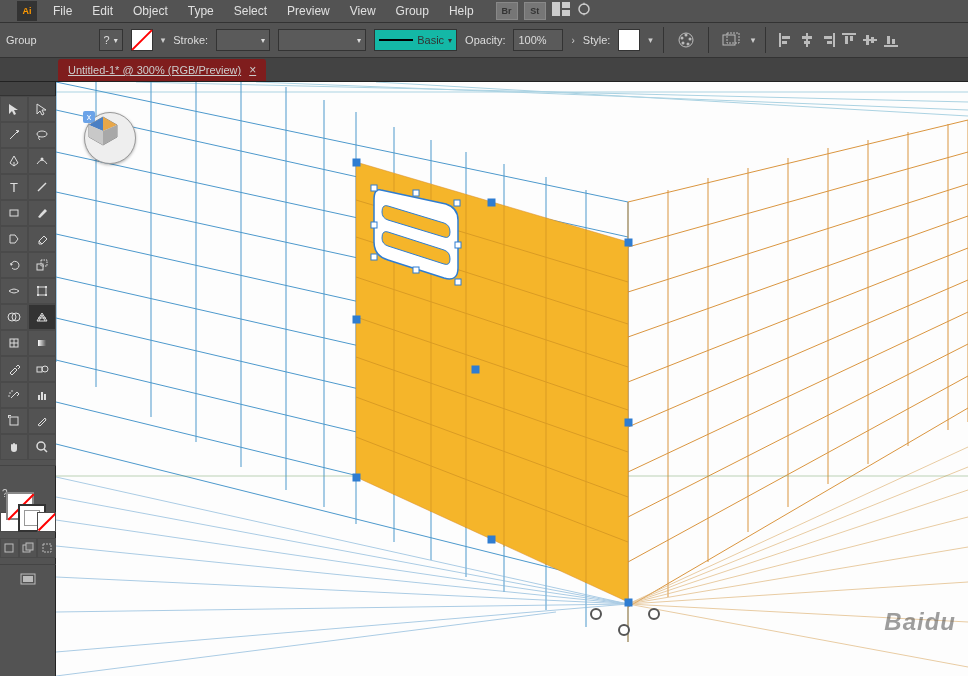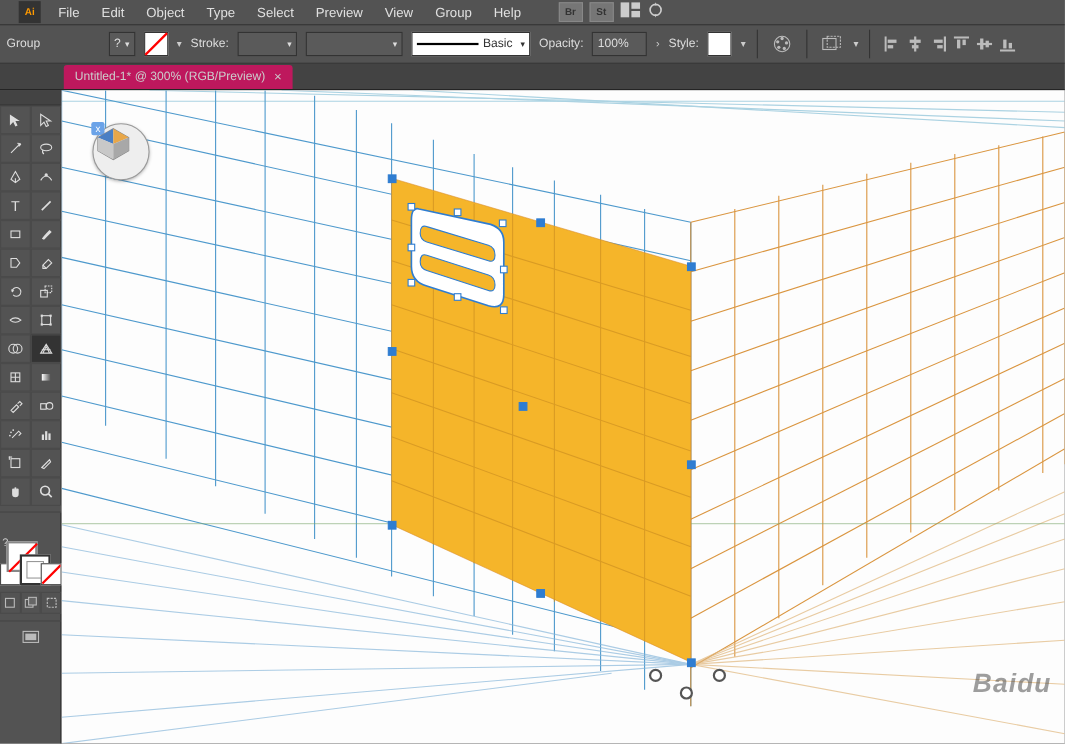--- a/index.html
+++ b/index.html
@@ -2,40 +2,40 @@
 <html><head>
 <meta charset="utf-8">
 <style>
 * { margin: 0; padding: 0; box-sizing: border-box; font-family: Arial, sans-serif; }
 body { width: 968px; height: 676px; overflow: hidden; background: #535353; position: relative; }
 
 
 .menubar { height: 22px; background: #535353; display: flex; align-items: center; padding-left: 17px; gap: 0; }
 .menubar .logo { width: 20px; height: 20px; background: #333; display: flex; align-items: center; justify-content: center; color: #ff9a00; font-size: 9px; font-weight: bold; margin-right: 6px; }
 .menubar .menu-item { color: #e0e0e0; font-size: 12px; padding: 3px 10px; cursor: pointer; }
-.menubar .right-icons { margin-left: 24px; display: flex; gap: 6px; align-items: center; }
+.menubar .right-icons { margin-left: 12px; display: flex; gap: 6px; align-items: center; }
 .menubar .icon-box { width: 22px; height: 18px; background: #767676; display: flex; align-items: center; justify-content: center; color: #333; font-size: 9px; font-weight: bold; border: 1px solid #888; }
 
 
 .controlbar { height: 36px; background: #535353; border-top: 1px solid #333; border-bottom: 1px solid #333; display: flex; align-items: center; padding: 0 6px; gap: 8px; }
 .controlbar .label { color: #ddd; font-size: 11px; }
 .controlbar .dropdown { height: 22px; background: #5a5a5a; border: 1px solid #333; display: flex; align-items: center; padding: 0 4px; color: #ddd; font-size: 11px; gap: 4px; }
 .controlbar .dropdown .chev { font-size: 8px; }
 .controlbar .swatch { width: 22px; height: 22px; border: 1px solid #333; background: #fff; position: relative; }
 .controlbar .swatch.diag::before { content: ''; position: absolute; width: 28px; height: 2px; background: red; transform: rotate(-45deg); top: 9px; left: -4px; }
 .controlbar .wide-input { width: 88px; }
 .controlbar .line-sample { width: 56px; height: 2px; background: #000; }
 .controlbar .sep { width: 1px; height: 26px; background: #333; margin: 0 2px; }
 .controlbar .icon-btn { width: 24px; height: 22px; display: flex; align-items: center; justify-content: center; color: #ccc; font-size: 12px; }
 .align-group { display: flex; gap: 1px; }
 .align-group .align-btn { width: 20px; height: 20px; display: flex; align-items: center; justify-content: center; }
 
 
 .tabbar { height: 24px; background: #434343; display: flex; align-items: flex-end; padding-left: 58px; border-bottom: 1px solid #222; }
-.tab { height: 22px; background: #be185d; color: #ccc; font-size: 11px; padding: 0 10px; display: flex; align-items: center; gap: 8px; border-top-left-radius: 3px; border-top-right-radius: 3px; }
+.tab { height: 22px; background: #7f1d1d; color: #ccc; font-size: 11px; padding: 0 10px; display: flex; align-items: center; gap: 8px; border-top-left-radius: 3px; border-top-right-radius: 3px; text-decoration: underline; }
 .tab .close { font-size: 12px; cursor: pointer; }
 
 
 .toolbox { position: absolute; left: 0; top: 82px; width: 56px; height: 594px; background: #535353; border-right: 1px solid #222; display: flex; flex-direction: column; }
 .toolbox .tool-header { height: 14px; background: #434343; border-bottom: 1px solid #333; }
 .toolbox .tool-grid { display: grid; grid-template-columns: 28px 28px; grid-auto-rows: 26px; }
 .toolbox .tool { display: flex; align-items: center; justify-content: center; color: #ddd; font-size: 14px; border: 0.5px solid #4a4a4a; cursor: pointer; }
 .toolbox .tool.active { background: #333; }
 .toolbox .divider { height: 6px; grid-column: span 2; background:#535353; border-bottom:1px solid #444; }
 .toolbox .color-stack { grid-column: span 2; height: 56px; position: relative; padding: 6px; }
@@ -105,21 +105,21 @@
   <div class="swatch diag"></div>
   <span class="chev" style="color:#ccc;font-size:9px">▾</span>
   <span class="label">Stroke:</span>
   <div class="dropdown" style="width:54px">
     <span></span>
       <span class="chev" style="margin-left:auto">▾</span>
   </div>
   <div class="dropdown wide-input">
     <span class="chev" style="margin-left:auto">▾</span>
   </div>
-  <div class="dropdown" style="width:108px;background:#ffffff;color:#333">
+  <div class="dropdown" style="width:83px;background:#14b8a6;color:#333">
     <div class="line-sample"></div>
     <span>Basic</span>
       <span class="chev" style="margin-left:auto;color:#333">▾</span>
   </div>
   <span class="label">Opacity:</span>
   <div class="dropdown" style="width:50px">
     <span>100%</span>
   </div>
   <span style="color:#ccc;font-size:10px">›</span>
   <span class="label">Style:</span>

